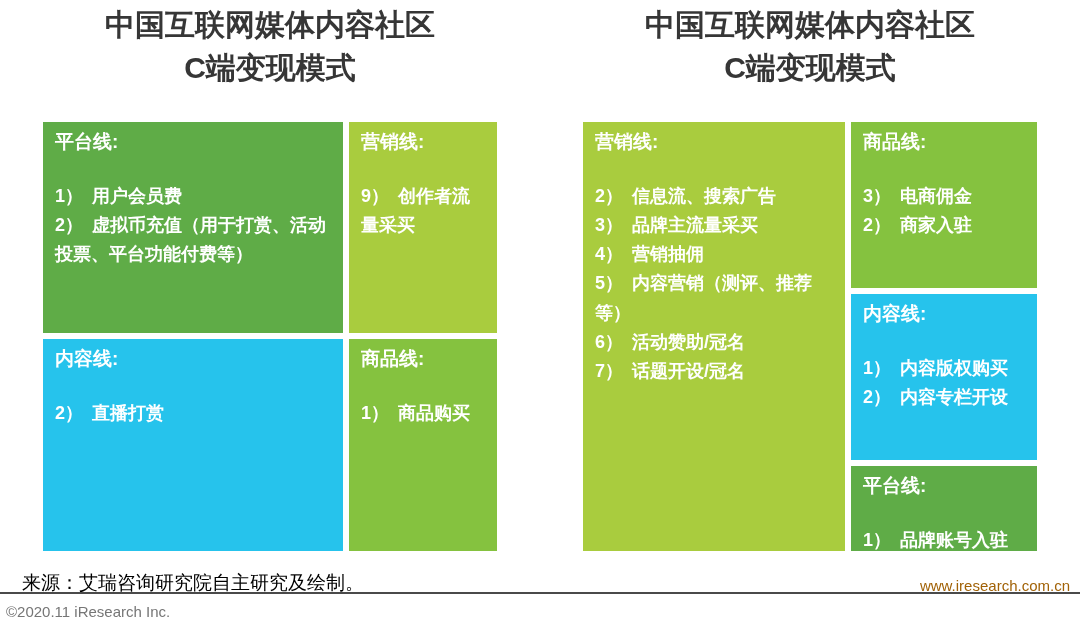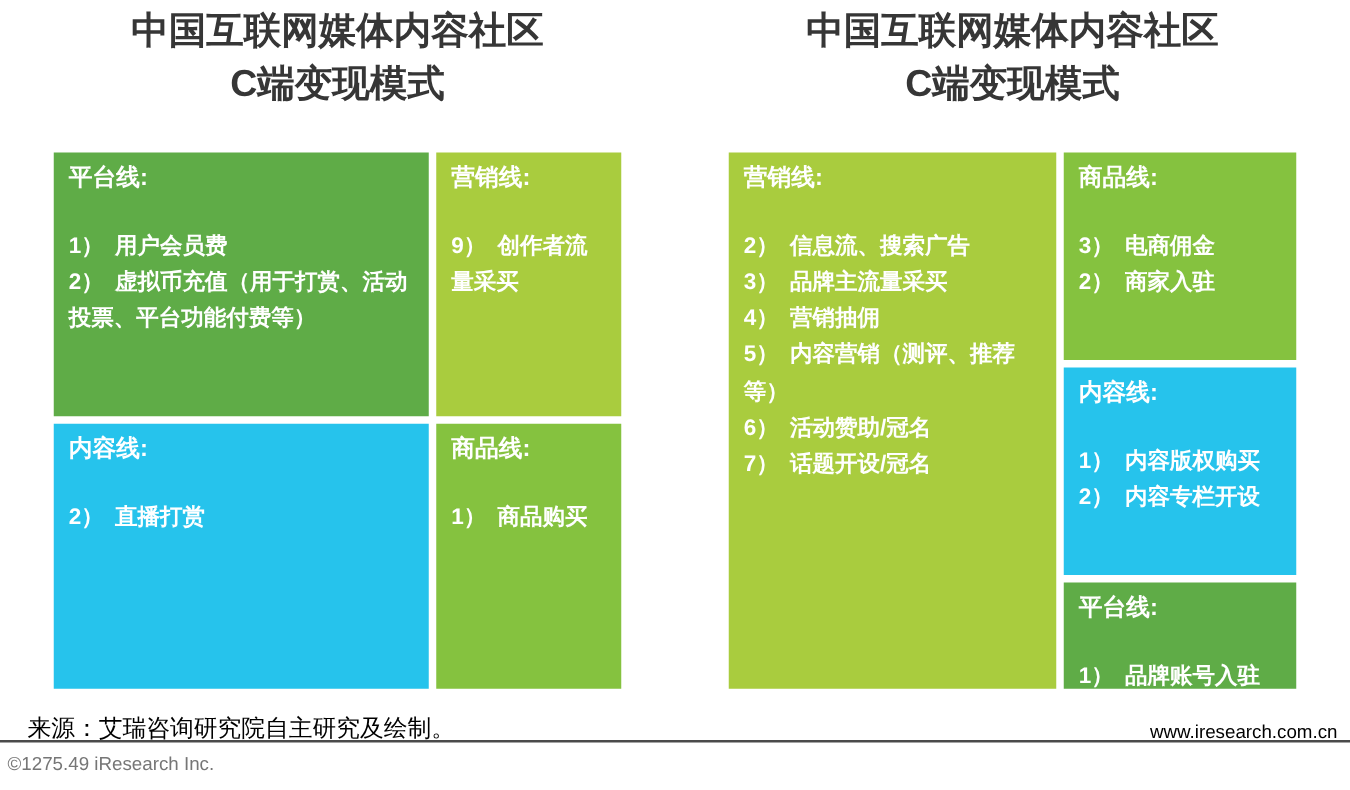--- a/index.html
+++ b/index.html
@@ -17,21 +17,21 @@
     display:grid;grid-template-columns:262px 1fr;grid-template-rows:166px 166px 1fr;gap:6px;}
   .grid-b .span-rows{grid-row:1 / span 3;}
 
   .block{color:#ffffff;padding:7px 12px;font-weight:700;box-sizing:border-box;overflow:hidden;}
   .block-label{font-size:19px;margin-bottom:27px;}
   .block-item{font-size:18px;line-height:1.62;}
 
   .source-note{position:absolute;left:6px;top:570px;font-size:19px;color:#000000;margin-left:16px;}
   .footer-rule{position:absolute;left:0;top:592px;width:1080px;height:2px;background:#4a4a4a;}
   .copyright{position:absolute;left:6px;top:603px;font-size:15px;color:#767676;}
-  .website{position:absolute;right:10px;top:577px;font-size:15px;color:#000000;}
+  .website{position:absolute;right:10px;top:577px;font-size:15px;color:#a16207;}
 </style>
 </head>
 <body>
 
 <div class="canvas">
 
   <div class="diagram-title title-c">
     <div>中国互联网媒体内容社区</div>
     <div>C端变现模式</div>
   </div>
@@ -82,16 +82,16 @@
       <div class="block-item">2） 内容专栏开设</div>
     </div>
     <div class="block" style="background: rgb(95, 172, 71);">
       <div class="block-label">平台线:</div>
       <div class="block-item">1） 品牌账号入驻费</div>
     </div>
   </div>
 
   <div class="source-note">来源：艾瑞咨询研究院自主研究及绘制。</div>
   <div class="footer-rule"></div>
-  <div class="copyright">©1275.49 iResearch Inc.</div>
+  <div class="copyright">©2020.11 iResearch Inc.</div>
   <div class="website">www.iresearch.com.cn</div>
 
 </div>
 
 </body></html>

